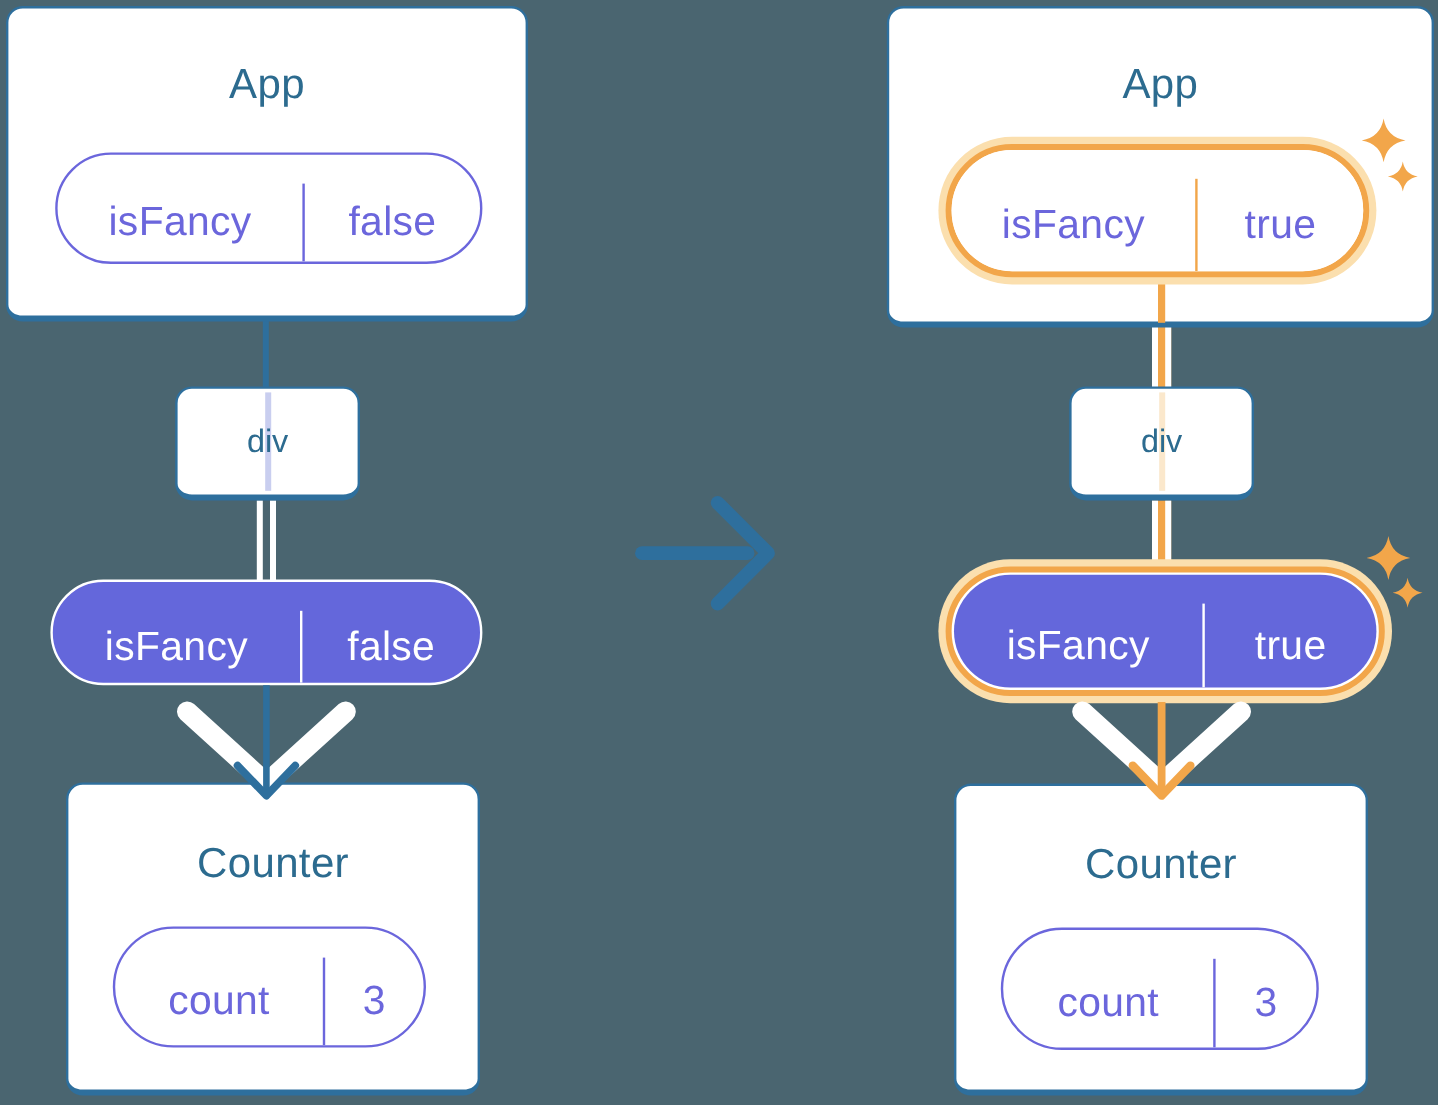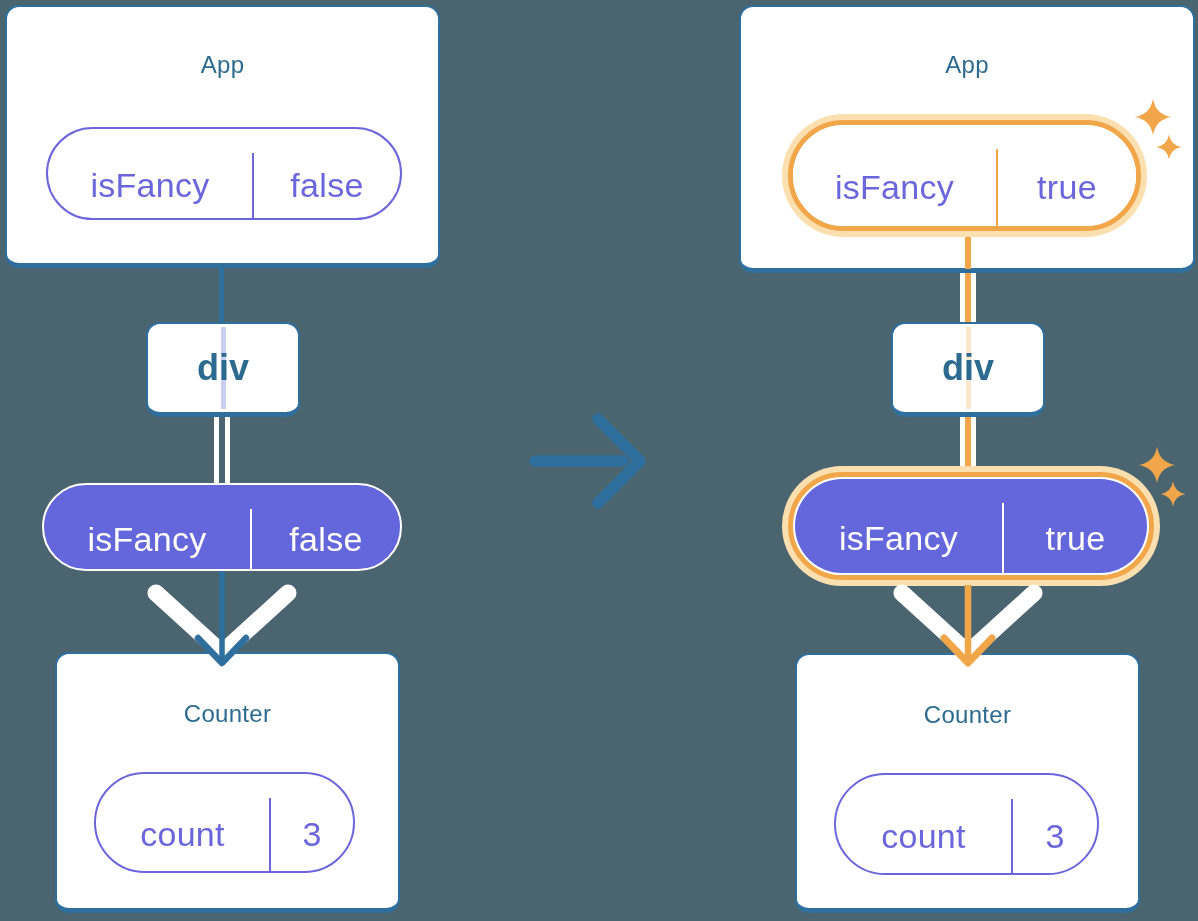--- a/index.html
+++ b/index.html
@@ -19,21 +19,21 @@
     background:var(--bg);
     font-family:"Liberation Sans",sans-serif;
   }
   .card{
     position:absolute;background:#fff;
     border:2.5px solid var(--blue);border-bottom-width:5px;
     border-radius:14px;box-sizing:border-box;
   }
   .card-title{
     position:absolute;left:0;right:0;text-align:center;
-    font-size:24px;font-weight:500;letter-spacing:.3px;color:var(--heading);
+    font-size:35px;font-weight:500;letter-spacing:.3px;color:var(--heading);
   }
   .pill{
     position:absolute;display:flex;align-items:stretch;
     border-radius:999px;box-sizing:border-box;overflow:hidden;
   }
   .pill .cell{
     display:flex;align-items:center;justify-content:center;
     font-size:34px;letter-spacing:.3px;margin-top:24px;
   }
   .pill .cell.grow{flex:1;}
@@ -52,21 +52,21 @@
     border-left:5px solid #fff;border-right:5px solid #fff;
   }
   .stub-orange{position:absolute;width:6px;background:var(--orange);}
   .divcard{display:block;}
   .pass-line{
     position:absolute;left:50%;top:3px;bottom:3px;width:5px;margin-left:-2.5px;z-index:0;
   }
   .div-label{
     position:absolute;left:0;right:0;top:0;bottom:0;z-index:1;
     display:flex;align-items:center;justify-content:center;
-    font-size:36px;font-weight:700;color:var(--heading);text-align:center;
+    font-size:27px;font-weight:400;color:var(--heading);text-align:center;
   }
   .hl{position:absolute;border-radius:999px;background:var(--orange-pale);padding:6px;box-sizing:content-box;}
   .hl-inner{border:5px solid var(--orange);border-radius:999px;background:#fff;}
   .hl-inner.pad{padding:2px;}
   .hl .pill{position:relative;}
   .hl .pill.outline{border:none;}
   .hl .pill.outline .cell.divided{border-left:2.5px solid var(--orange);}
   svg{position:absolute;overflow:visible;}
   .white-chevron{fill:none;stroke:#fff;stroke-width:17;stroke-linecap:round;stroke-linejoin:round;}
   .blue-line{stroke:var(--blue);stroke-width:5.5;stroke-linecap:butt;}

